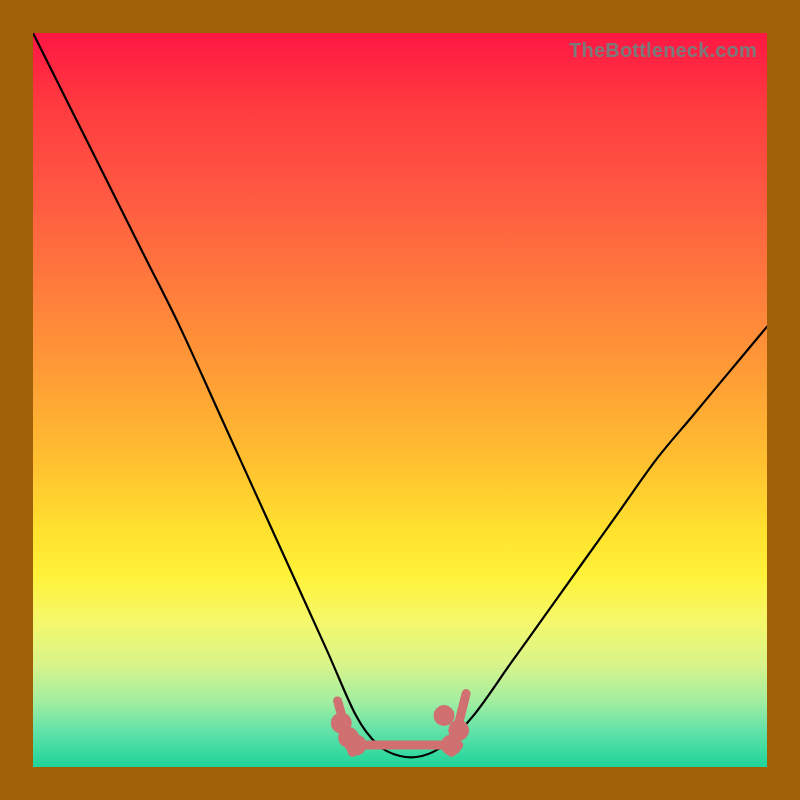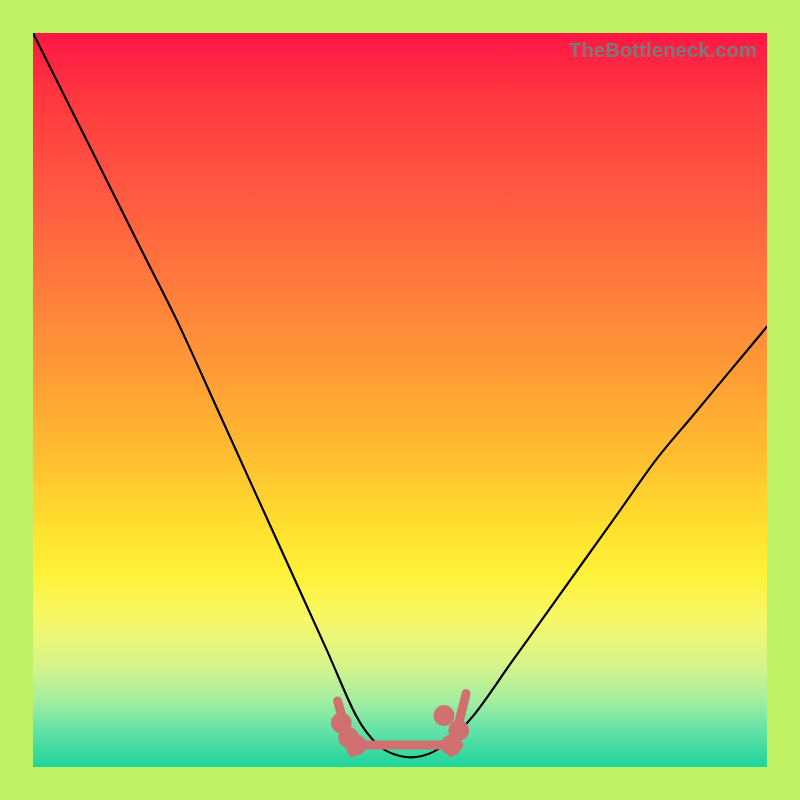--- a/index.html
+++ b/index.html
@@ -8,21 +8,21 @@
     width: 800px;
     height: 800px;
     overflow: hidden;
     background: #000;
     font-family: Arial, Helvetica, sans-serif;
   }
   .frame {
     position: relative;
     width: 800px;
     height: 800px;
-    background: #bef264;
+    background: #a16207;
   }
   .plot-area {
     position: absolute;
     left: 33px;
     top: 33px;
     width: 734px;
     height: 734px;
     background: linear-gradient(
       to bottom,
       #ff1744 0%,

